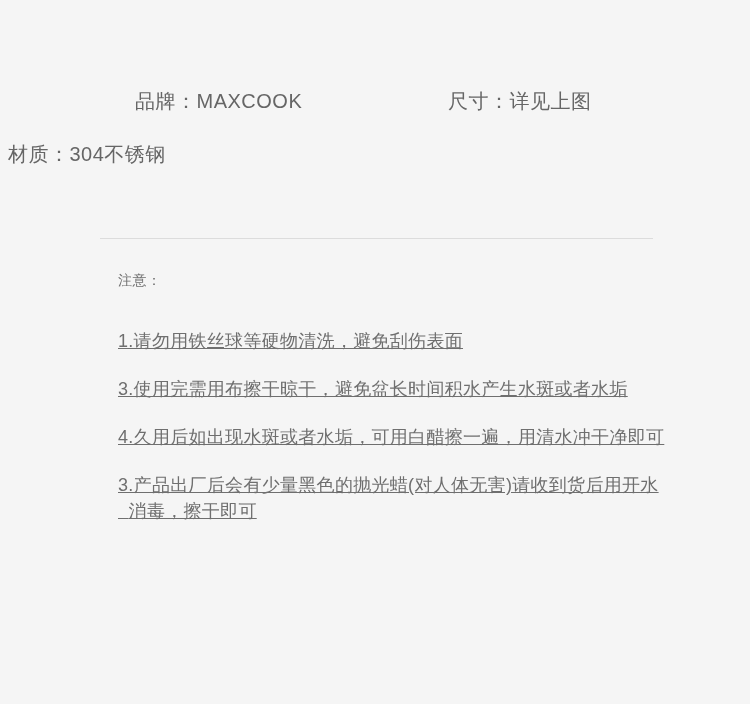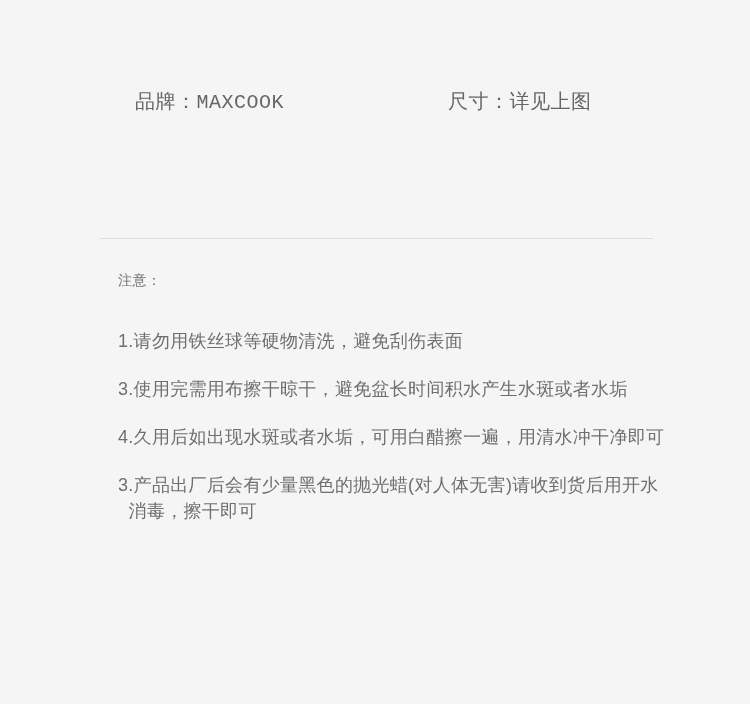--- a/index.html
+++ b/index.html
@@ -23,21 +23,20 @@
   .specs {
     position: absolute;
     top: 88px;
     left: 0;
     width: 750px;
   }
   .spec-row {
     display: flex;
     align-items: center;
     margin-bottom: 26px;
-    font-family: Liberation Mono, monospace;
   }
   .spec-cell {
     font-size: 20px;
     color: #666666;
     letter-spacing: 0.5px;
     white-space: nowrap;
   }
   .spec-cell.left {
     margin-left: 135px;
     width: 305px;
@@ -75,37 +74,41 @@
     left: 118px;
     width: 600px;
   }
   .notice-item {
     font-size: 18px;
     color: #6f6f6f;
     line-height: 1.45;
     margin-bottom: 22px;
     letter-spacing: 0.3px;
     white-space: pre-wrap;
+    text-decoration: underline;
   }
 </style>
 </head>
 <body>
 
 <div class="page">
 
   <div class="specs">
     <div class="spec-row">
       <div class="spec-cell left">
         <span class="spec-label">品牌：</span><span class="spec-value">MAXCOOK</span>
       </div>
       <div class="spec-cell right">
         <span class="spec-label">尺寸：</span><span class="spec-value">详见上图</span>
       </div>
     </div>
     <div class="spec-row">
+      <div class="spec-cell right">
+        <span class="spec-label">材质：</span><span class="spec-value">304不锈钢</span>
+      </div>
     </div>
   </div>
 
   <div class="divider"></div>
 
   <div class="notice-title">注意：</div>
 
   <div class="notice-list">
     <div class="notice-item">1.请勿用铁丝球等硬物清洗，避免刮伤表面</div>
     <div class="notice-item">3.使用完需用布擦干晾干，避免盆长时间积水产生水斑或者水垢</div>

